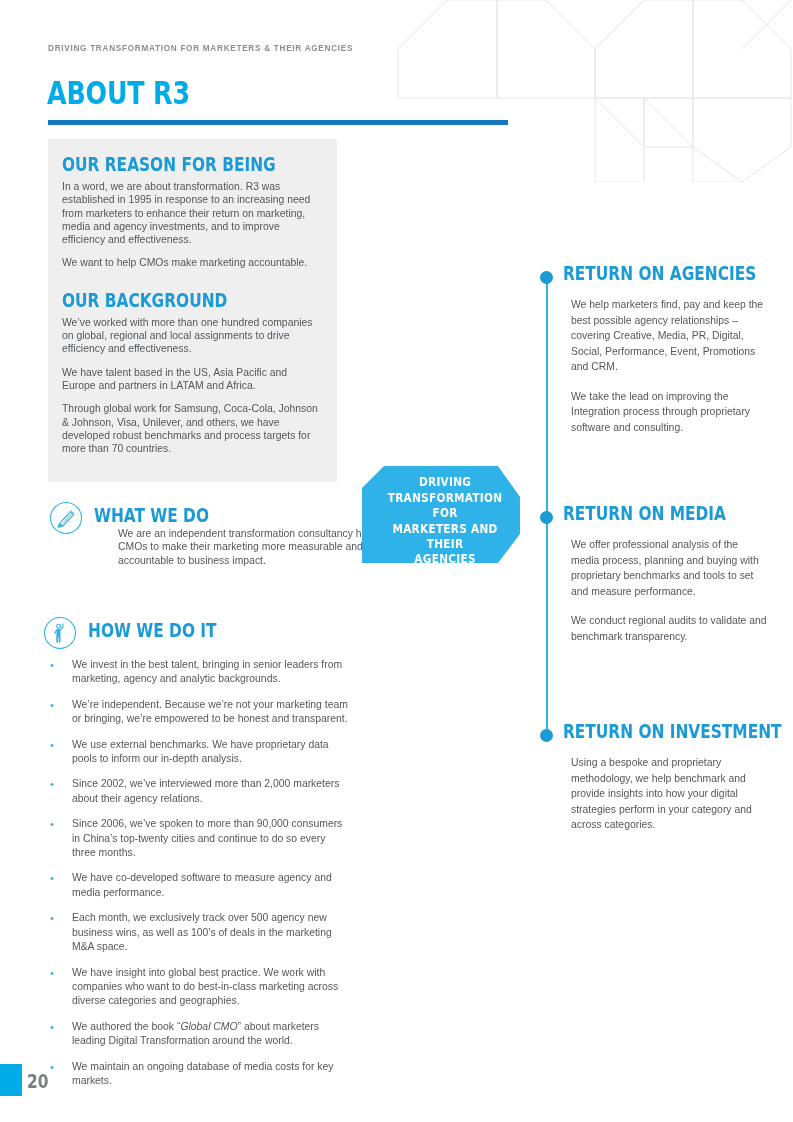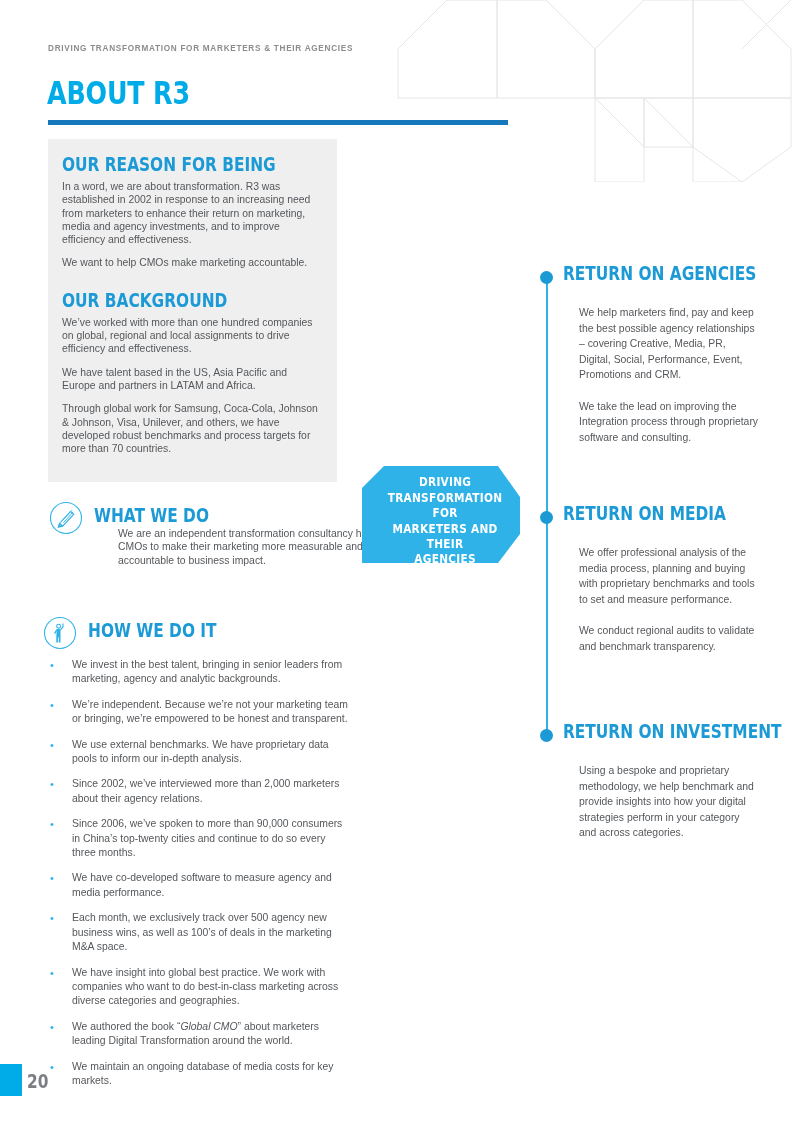--- a/index.html
+++ b/index.html
@@ -144,21 +144,21 @@
     font-family:"DejaVu Sans Condensed","Liberation Sans Narrow","Liberation Sans",sans-serif;
     font-weight:bold;color:#1b9ad6;
     font-size:19px;line-height:20px;
     transform:scaleX(.9);transform-origin:left center;
     white-space:nowrap;
   }
   .tl-body{
     position:absolute;left:23px;top:18px;width:212px;
     font-size:10.4px;line-height:15.5px;color:#54575b;
   }
-  .tl-body p{margin:16px;}
+  .tl-body p{margin:8px;}
   .tl-body p + p{margin-top:14px;}
 
   
   .footer-block{
     position:absolute;left:0;top:1064px;
     width:22px;height:32px;background:#00ace8;
   }
   .footer-num{
     position:absolute;left:27px;top:1071px;
     font-family:"DejaVu Sans Condensed","Liberation Sans Narrow","Liberation Sans",sans-serif;
@@ -187,21 +187,21 @@
   </svg>
 
   <div class="running-header">DRIVING TRANSFORMATION FOR MARKETERS &amp; THEIR AGENCIES</div>
 
   <div class="page-title">ABOUT R3</div>
   <div class="title-rule"></div>
 
   <div class="gray-panel">
     <div class="panel-inner">
       <div class="sec-head big">OUR REASON FOR BEING</div>
-      <p class="body">In a word, we are about transformation. R3 was established in 2002 in response to an increasing need from marketers to enhance their return on marketing, media and agency investments, and to improve efficiency and effectiveness.</p>
+      <p class="body">In a word, we are about transformation. R3 was established in 1995 in response to an increasing need from marketers to enhance their return on marketing, media and agency investments, and to improve efficiency and effectiveness.</p>
       <p class="body gap-p">We want to help CMOs make marketing accountable.</p>
 
       <div class="sec-head big" style="margin-top:20px;">OUR BACKGROUND</div>
       <p class="body">We’ve worked with more than one hundred companies on global, regional and local assignments to drive efficiency and effectiveness.</p>
       <p class="body">We have talent based in the US, Asia Pacific and Europe and partners in LATAM and Africa.</p>
       <p class="body">Through global work for Samsung, Coca-Cola, Johnson &amp; Johnson, Visa, Unilever, and others, we have developed robust benchmarks and process targets for more than 70 countries.</p>
     </div>
   </div>
 
   <div class="icon-block" style="left:49px;top:501px;width:300px;height:80px;">

